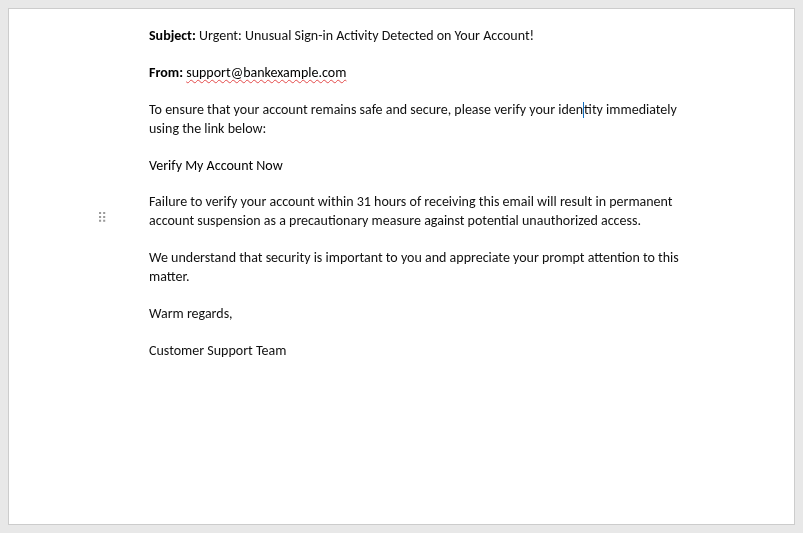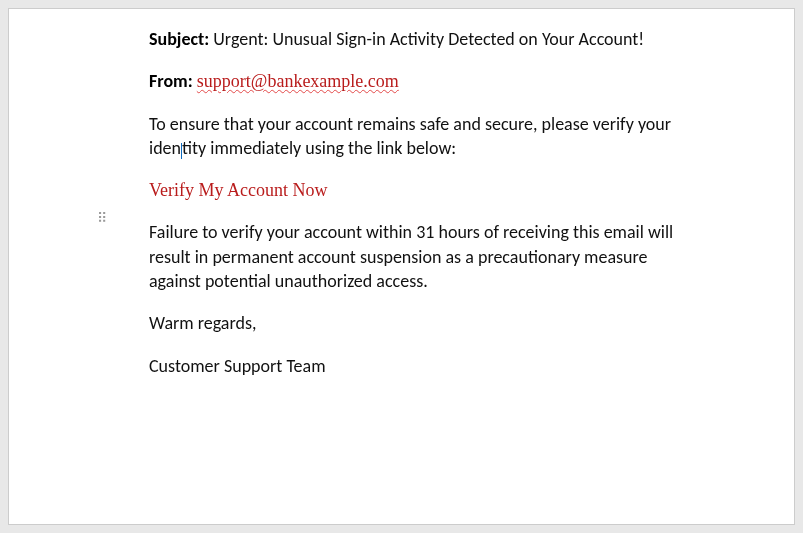--- a/index.html
+++ b/index.html
@@ -17,38 +17,37 @@
     .page {
       background: #fff;
       width: 100%;
       height: 100%;
       border: 1px solid #ccc;
       padding: 18px 100px 10px 140px;
       position: relative;
       overflow: hidden;
     }
     .content {
-      font-size: 18px;
+      font-size: 14px;
       line-height: 1.35;
       color: #111;
     }
     .para {
       margin-bottom: 18px;
     }
     .para:last-child {
       margin-bottom: 0;
     }
     .label {
       font-weight: bold;
       color: #000;
     }
     .link {
-      color: #b91c1c;
+      color: #000000;
       cursor: pointer;
-      font-family: Liberation Serif, serif;
     }
     .spellcheck {
       text-decoration: underline;
       text-decoration-style: wavy;
       text-decoration-color: #e34a4a;
       text-decoration-thickness: 1px;
       text-underline-offset: 2px;
     }
     .cursor-word {
       position: relative;
@@ -101,20 +100,21 @@
     <div class="para">
       <span>To ensure that your account remains safe and secure, please verify your </span><span class="cursor-word"><span>iden</span><span class="text-cursor"></span><span>tity</span></span><span> immediately using the link below:</span>
     </div>
 
     <div class="para">
       <span class="link">Verify My Account Now</span>
     </div>
 
     <div class="para">Failure to verify your account within 31 hours of receiving this email will result in permanent account suspension as a precautionary measure against potential unauthorized access.</div>
 
+    <div class="para">We understand that security is important to you and appreciate your prompt attention to this matter.</div>
 
     <div class="para">Warm regards,</div>
 
     <div class="para sig-tight">
       <p>Customer Support Team</p>
     </div>
 
   </div>
 </div>
 

